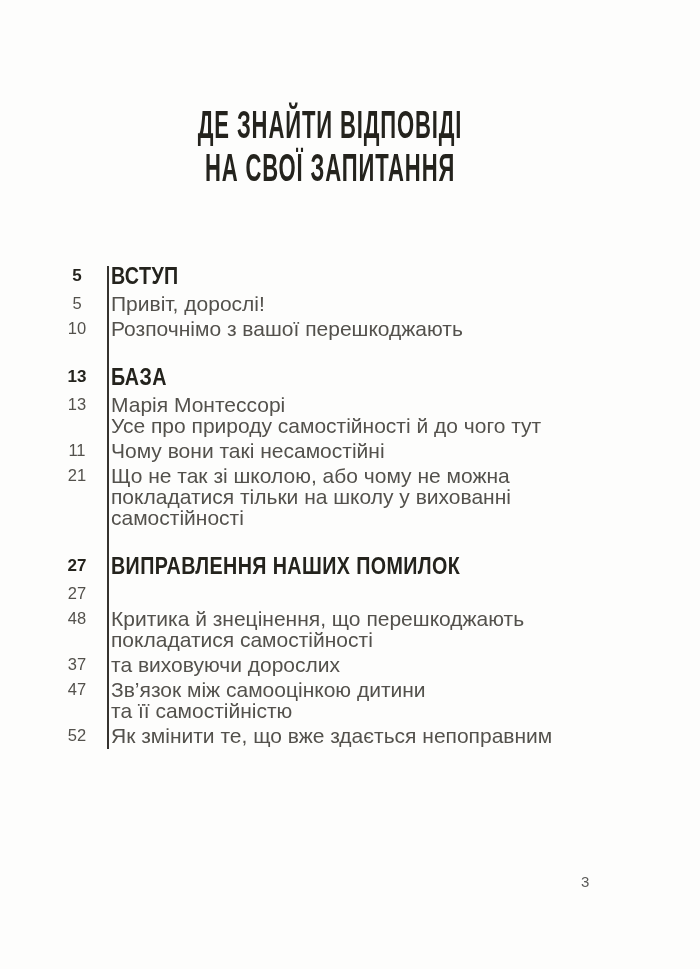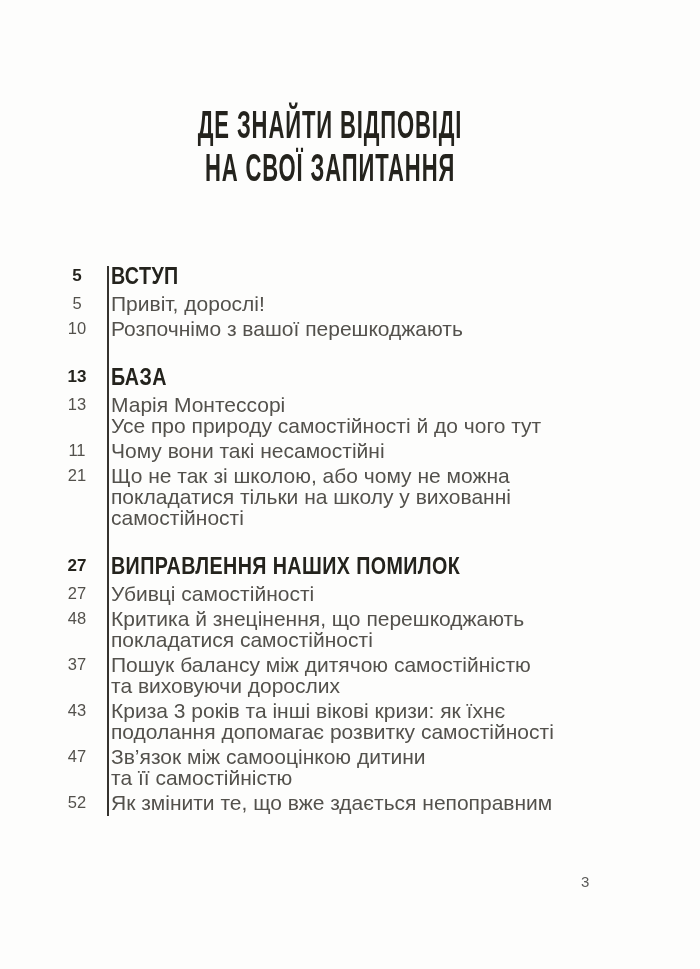--- a/index.html
+++ b/index.html
@@ -138,43 +138,32 @@
           </div>
         </div>
       </div>
       <div class="toc-section">
         <div class="toc-row row-header">
           <div class="toc-num">27</div>
           <div class="toc-text"><span class="header-text">ВИПРАВЛЕННЯ НАШИХ ПОМИЛОК</span></div>
         </div>
         <div class="toc-row row-entry">
           <div class="toc-num">27</div>
-          <div class="toc-text entry-text">
-            <span class="entry-line">Убивці самостійності</span>
-          </div>
         </div>
         <div class="toc-row row-entry">
           <div class="toc-num">48</div>
           <div class="toc-text entry-text">
             <span class="entry-line">Критика й знецінення, що перешкоджають</span>
             <span class="entry-line">покладатися самостійності</span>
           </div>
         </div>
         <div class="toc-row row-entry">
           <div class="toc-num">37</div>
           <div class="toc-text entry-text">
-            <span class="entry-line">Пошук балансу між дитячою самостійністю</span>
             <span class="entry-line">та виховуючи дорослих</span>
-          </div>
-        </div>
-        <div class="toc-row row-entry">
-          <div class="toc-num">43</div>
-          <div class="toc-text entry-text">
-            <span class="entry-line">Криза 3 років та інші вікові кризи: як їхнє</span>
-            <span class="entry-line">подолання допомагає розвитку самостійності</span>
           </div>
         </div>
         <div class="toc-row row-entry">
           <div class="toc-num">47</div>
           <div class="toc-text entry-text">
             <span class="entry-line">Зв’язок між самооцінкою дитини</span>
             <span class="entry-line">та її самостійністю</span>
           </div>
         </div>
         <div class="toc-row row-entry">

